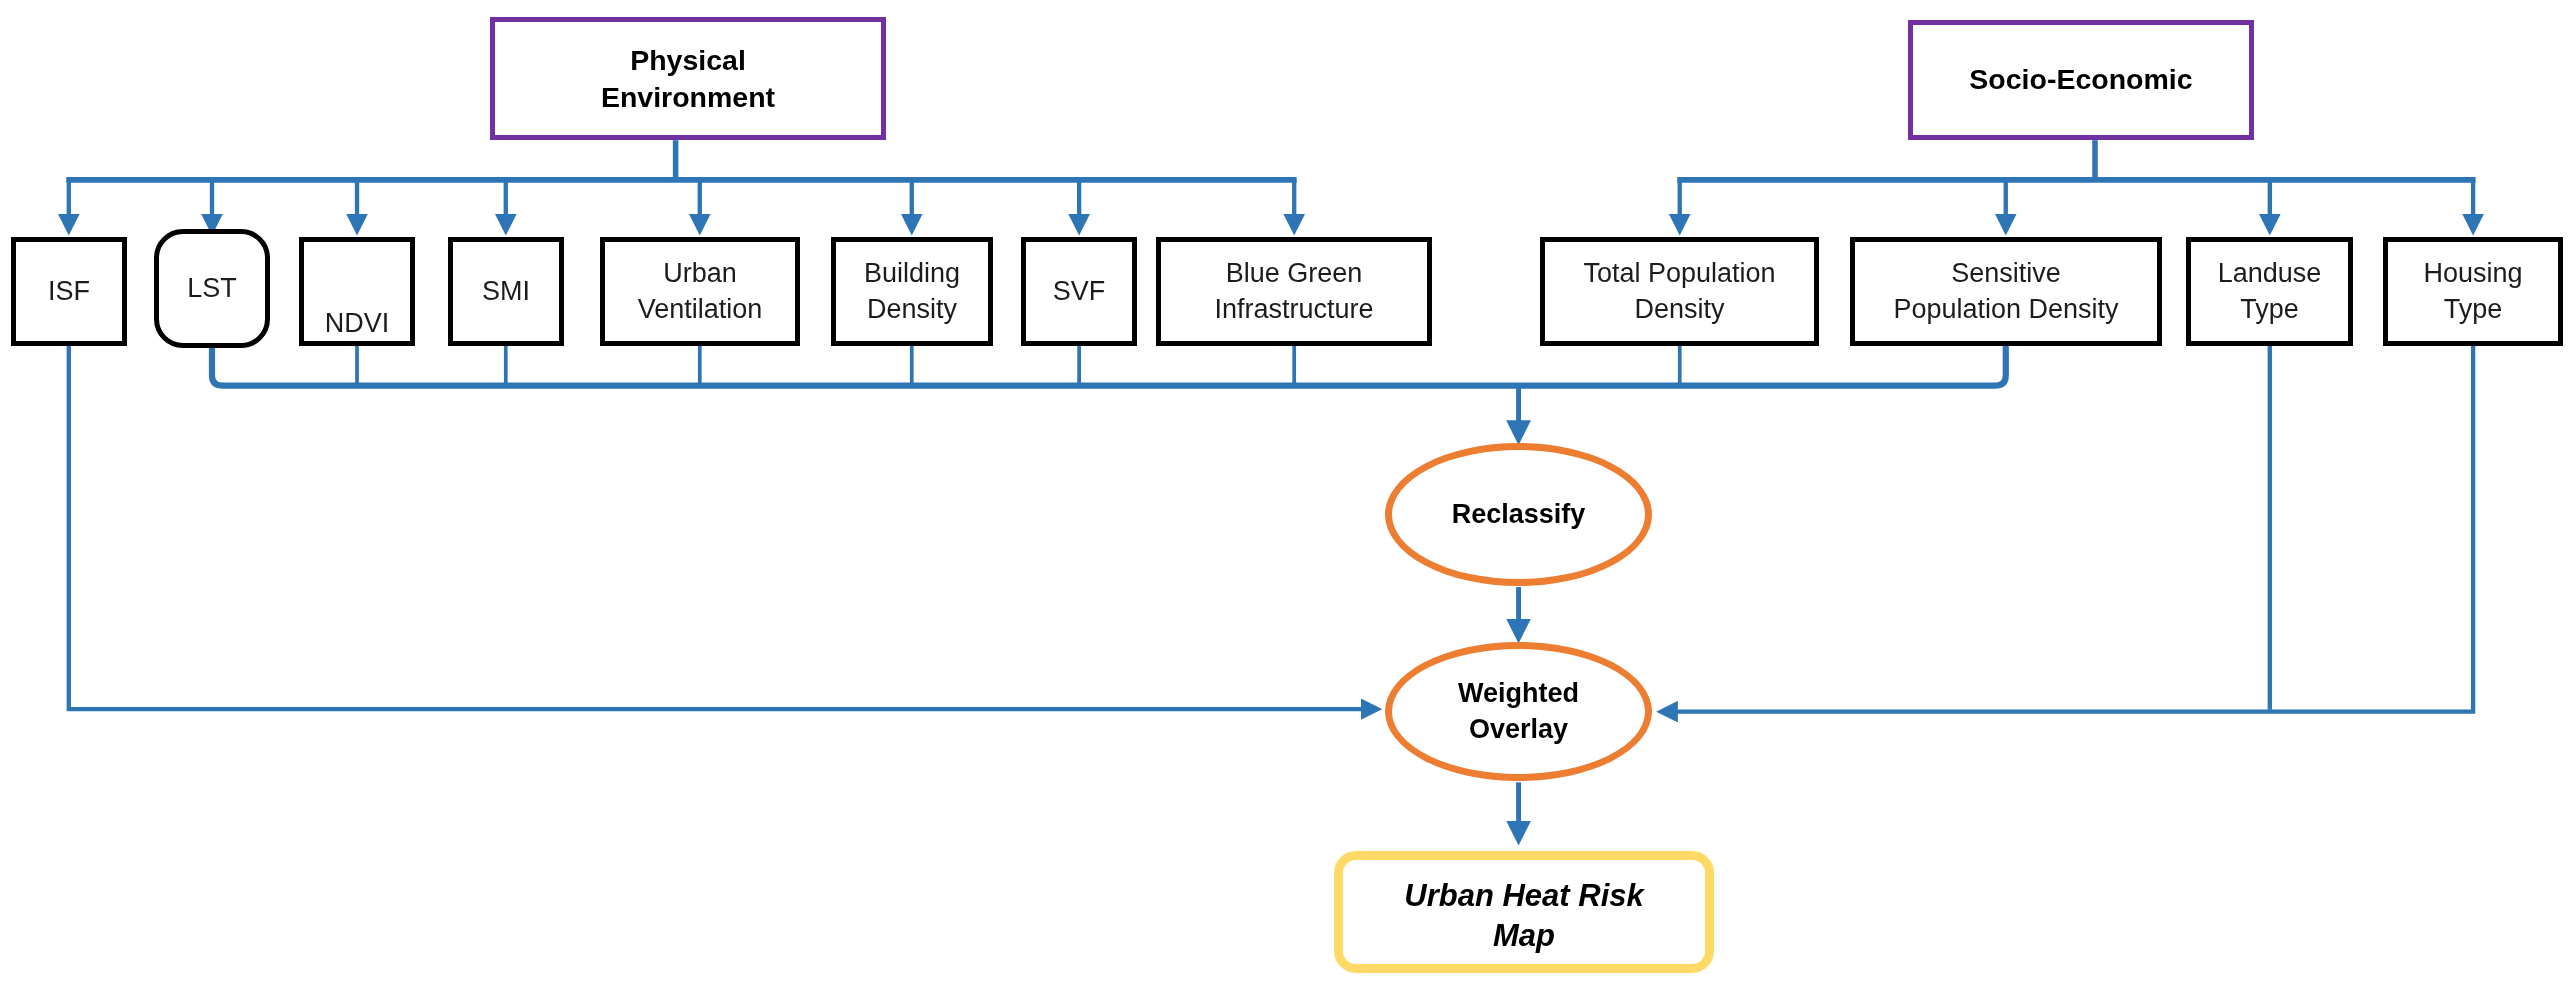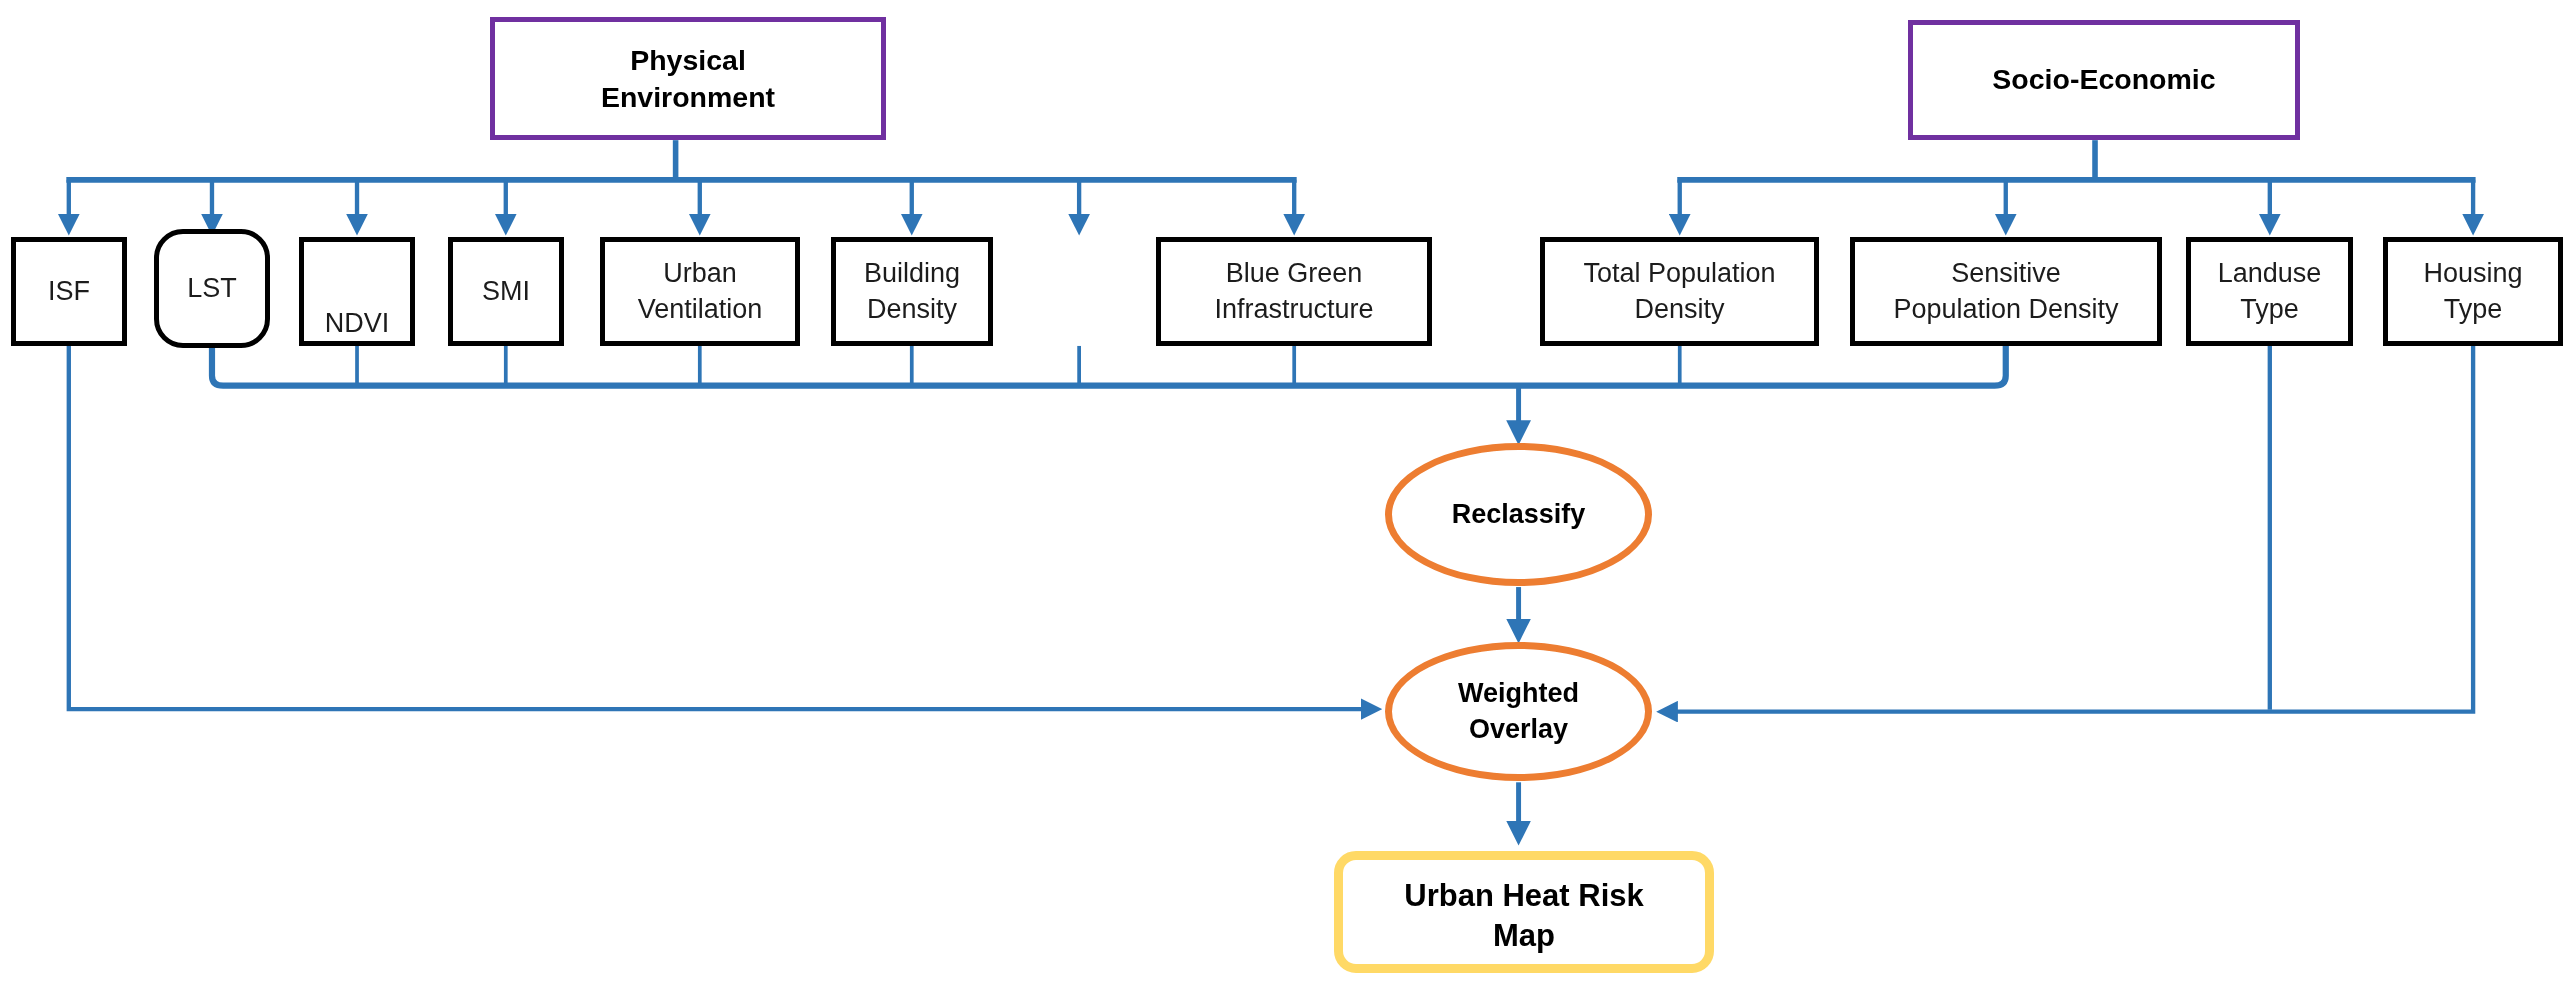--- a/index.html
+++ b/index.html
@@ -17,25 +17,25 @@
     text-align:center;background:#ffffff;box-sizing:border-box;
   }
   .label{white-space:pre-line;line-height:1.3;color:#111111;}
   .category{border:5.6px solid #7030A0;}
   .category .label{font-weight:bold;font-size:28.5px;color:#000;}
   .indicator{border:5px solid #000000;}
   .indicator .label{font-size:27px;font-weight:400;color:#1c1c1c;}
   .process{border:7.4px solid #ED7D31;border-radius:50%;}
   .process .label{font-weight:bold;font-size:27px;color:#000000;}
   .output{border:9.3px solid #FFD966;border-radius:22px;}
-  .output .label{font-weight:bold;font-size:31px;color:#000;margin-top:8px;}
+  .output .label{font-weight:bold;font-style:italic;font-size:31px;color:#000;margin-top:8px;}
 
   
   #n-physical{left:490px;top:17.4px;width:396px;height:123px;}
-  #n-socio{left:1908px;top:20px;width:392px;height:120px;}
+  #n-socio{left:1908px;top:20px;width:346px;height:120px;}
   #n-isf{left:11px;top:237px;width:116px;height:109px;}
   #n-lst{left:154px;top:229px;width:116px;height:119px;border-radius:29px;}
   #n-ndvi{left:299px;top:237px;width:116px;height:109px;align-items:flex-end;}
   #n-smi{left:448px;top:237px;width:116px;height:109px;}
   #n-uv{left:600px;top:237px;width:200px;height:109px;}
   #n-bd{left:831px;top:237px;width:162px;height:109px;}
   #n-svf{left:1021px;top:237px;width:116px;height:109px;}
   #n-bgi{left:1156px;top:237px;width:276px;height:109px;}
   #n-tpd{left:1540px;top:237px;width:279px;height:109px;}
   #n-spd{left:1850px;top:237px;width:312px;height:109px;}
@@ -124,20 +124,23 @@
     <span class="label">SMI</span>
   </div>
   <div class="node indicator" id="n-uv">
     <span class="label">Urban
 Ventilation</span>
   </div>
   <div class="node indicator" id="n-bd">
     <span class="label">Building
 Density</span>
   </div>
+  <div class="node indicator" id="n-svf">
+    <span class="label">SVF</span>
+  </div>
   <div class="node indicator" id="n-bgi">
     <span class="label">Blue Green
 Infrastructure</span>
   </div>
 
   <div class="node indicator" id="n-tpd">
     <span class="label">Total Population
 Density</span>
   </div>
   <div class="node indicator" id="n-spd">

